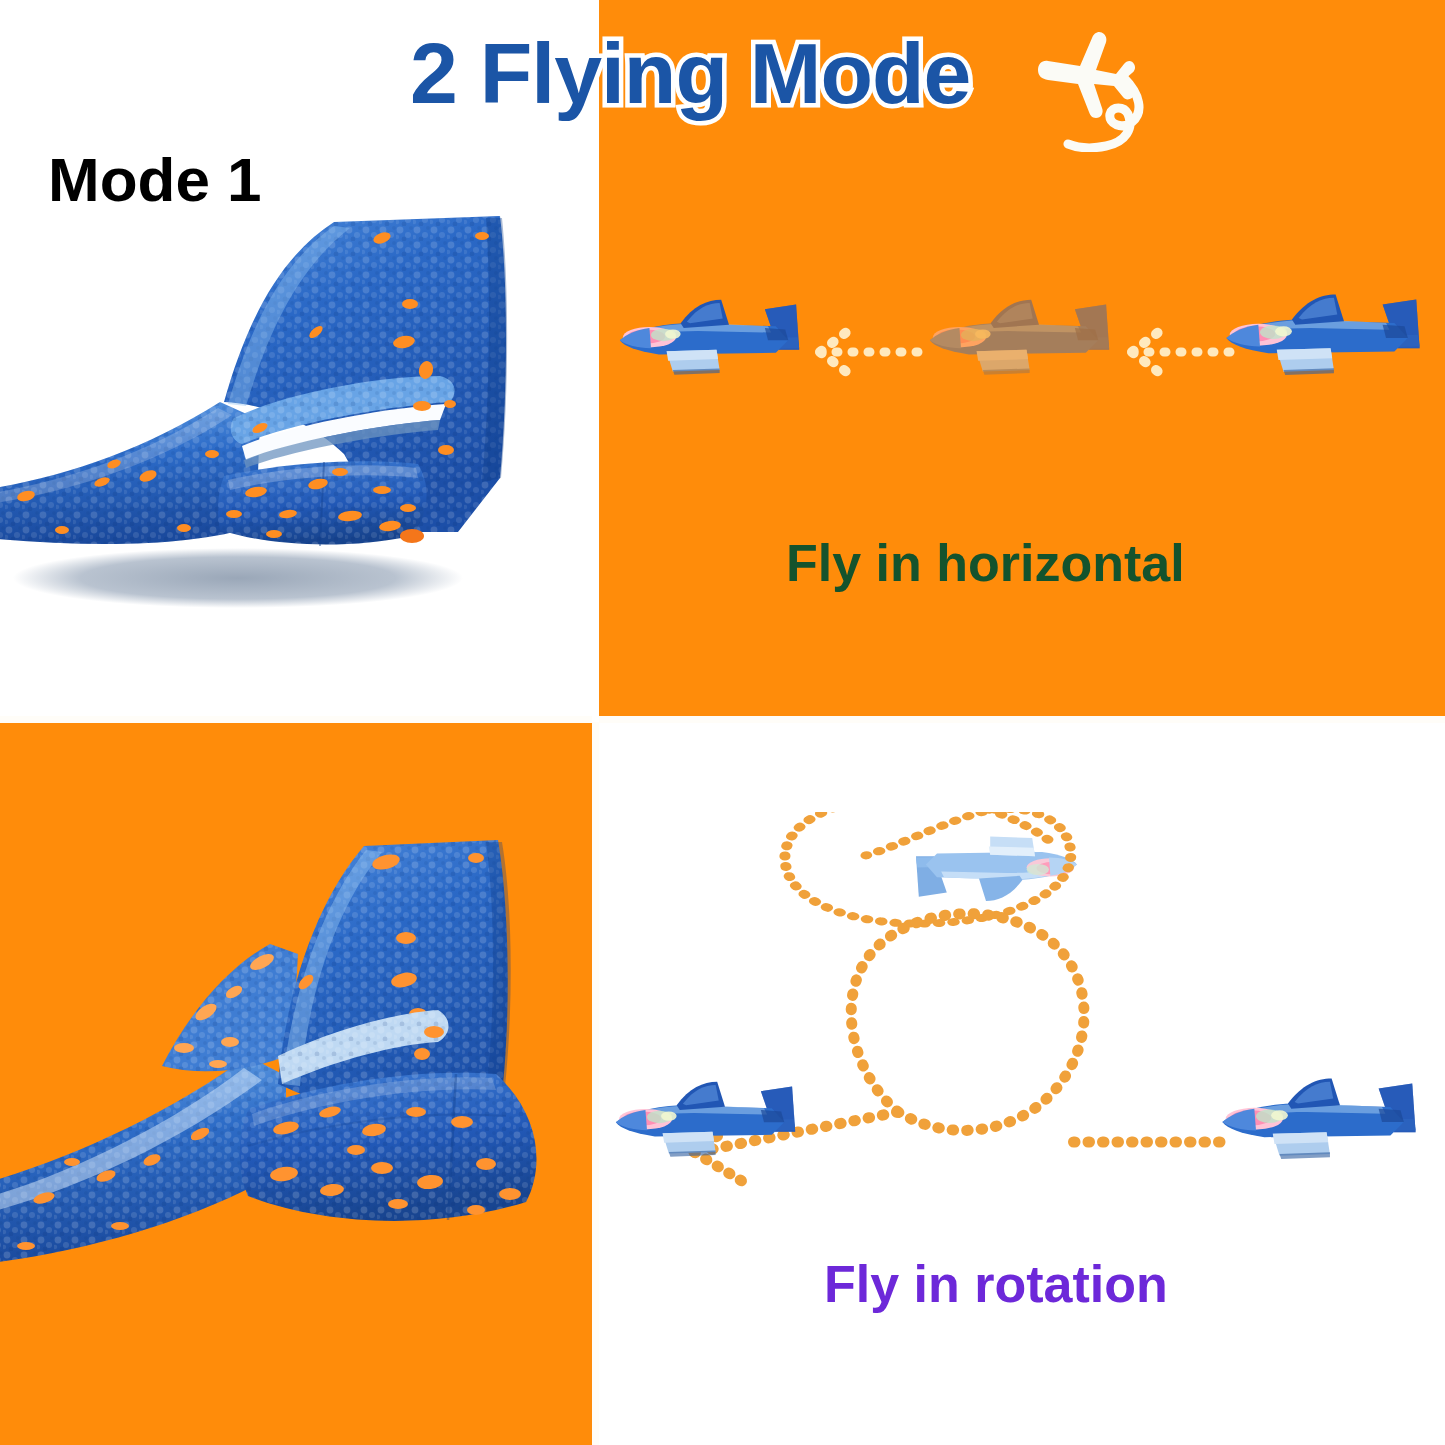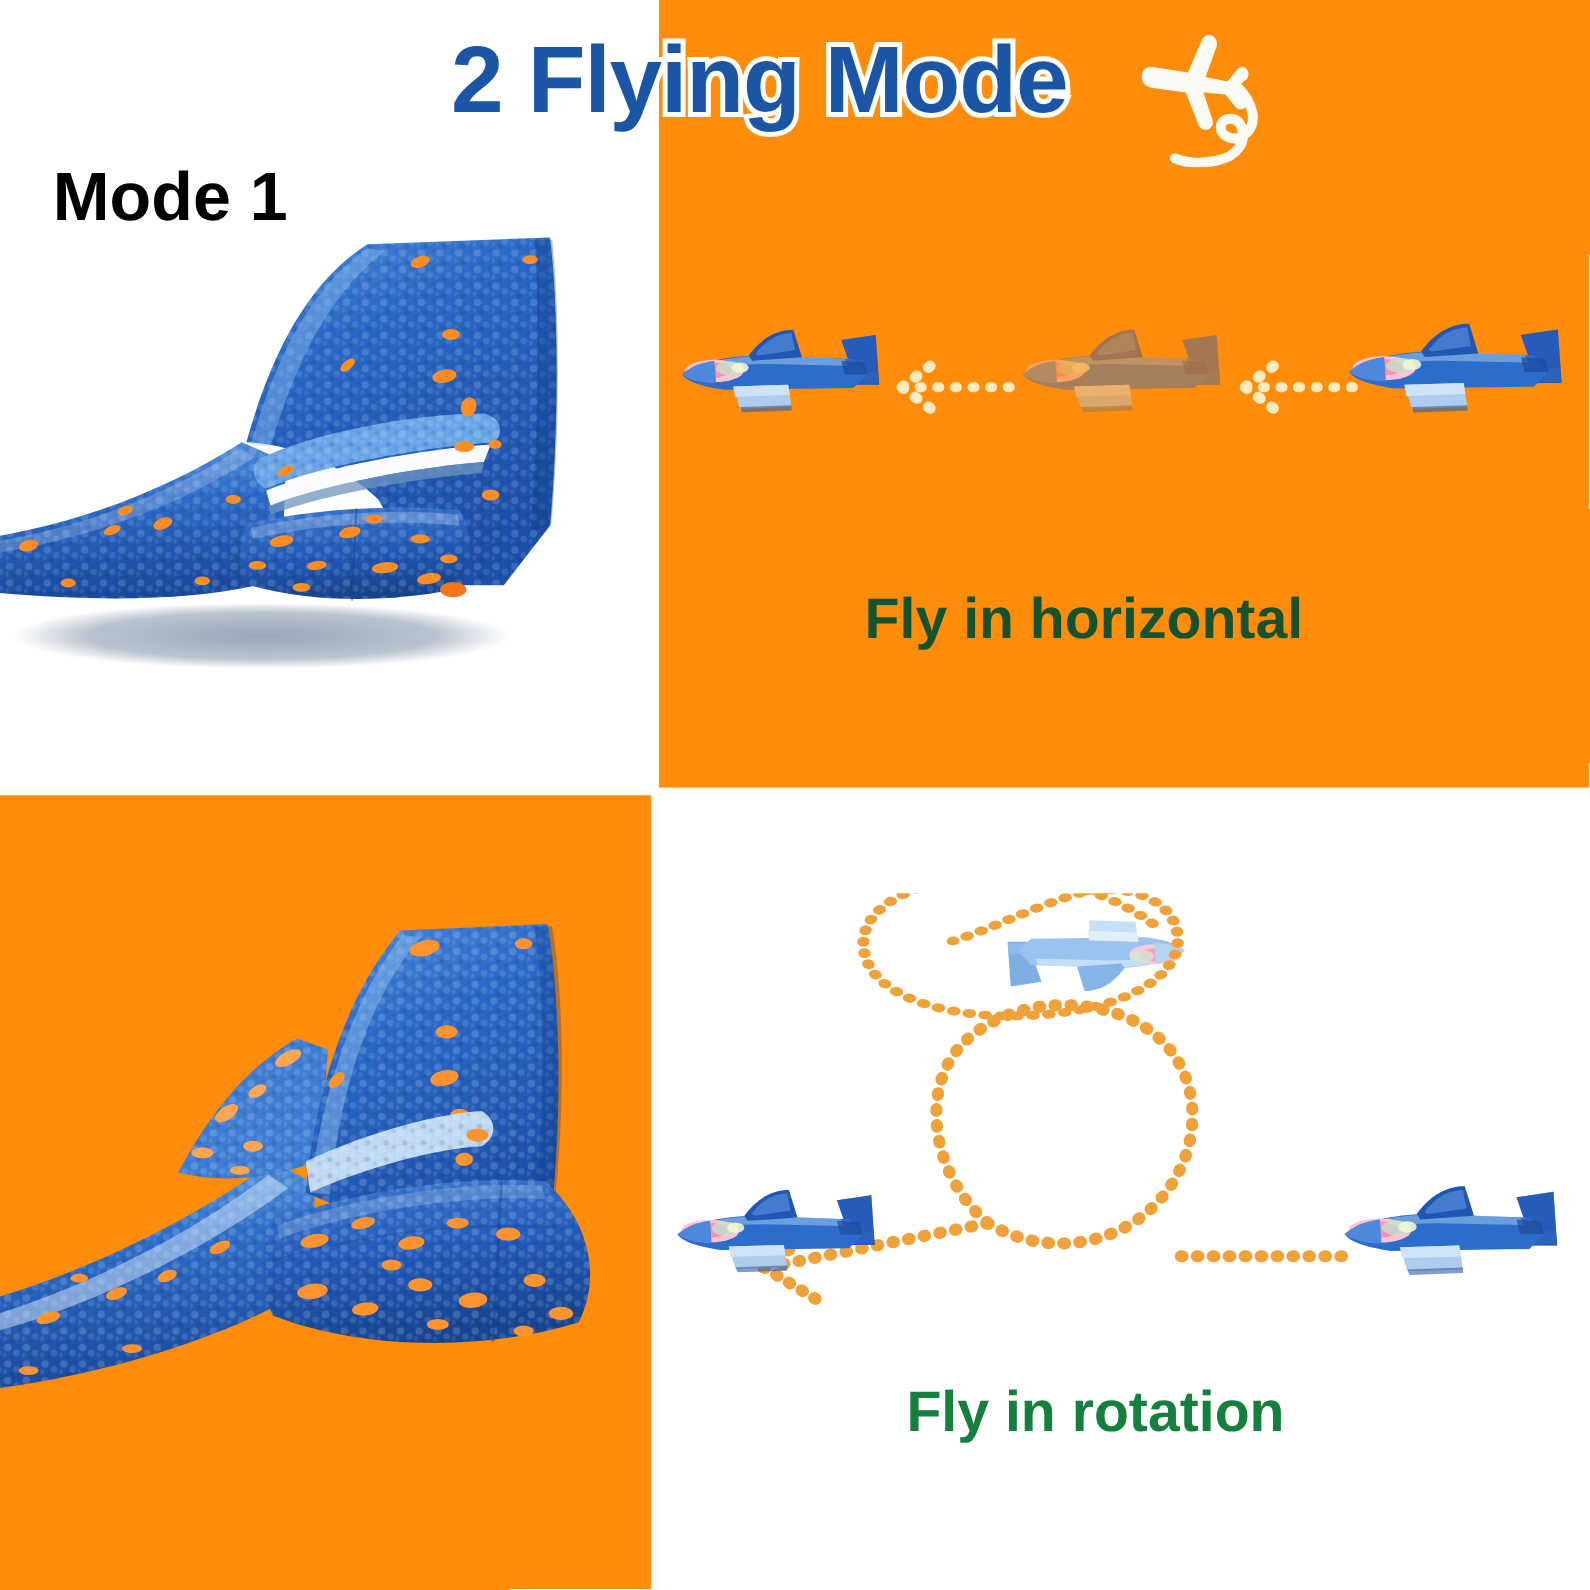--- a/index.html
+++ b/index.html
@@ -66,21 +66,21 @@
 
   
   .caption {
     position: absolute;
     font-size: 52px;
     font-weight: bold;
     white-space: nowrap;
     z-index: 30;
   }
   #cap-horizontal { left: 786px; top: 504px; color: #14532d; margin-top: 29px; }
-  #cap-rotation   { left: 824px; top: 1254px; color: #15803d; }
+  #cap-rotation   { left: 824px; top: 1254px; color: #6d28d9; }
 
   
   #photo-mode1 { position:absolute; left:-12px; top:196px; width:540px; height:420px; z-index:10; }
   #photo-mode2 { position:absolute; left:-14px; top:816px; width:580px; height:450px; z-index:10; }
 
   
   #diagram-horizontal { position:absolute; left:598px; top:268px; width:847px; height:175px; z-index:20; }
   #diagram-rotation   { position:absolute; left:598px; top:812px; width:847px; height:400px; z-index:20; }
 </style>
 </head>

